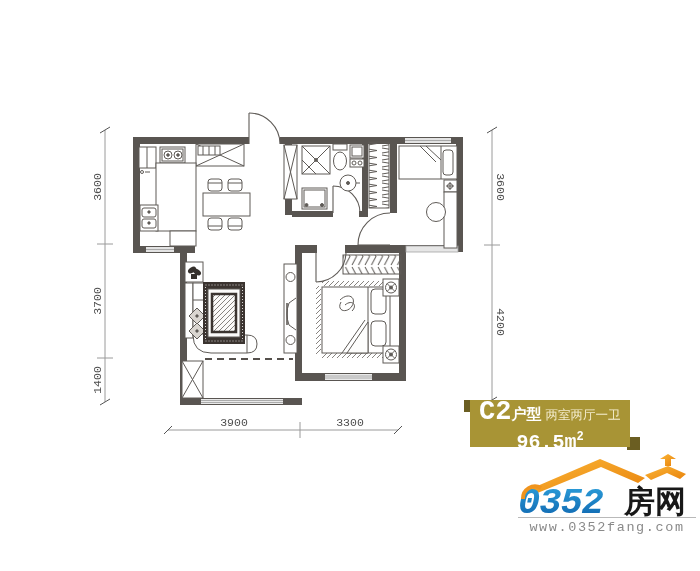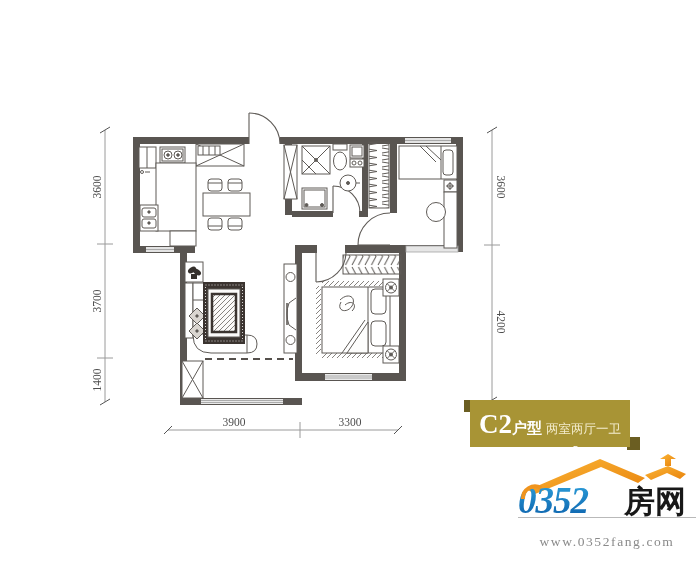--- a/index.html
+++ b/index.html
@@ -1,36 +1,36 @@
 <!DOCTYPE html>
 <html><head>
 <meta charset="utf-8">
 <style>
   html,body{margin:0;padding:0;background:#fff;}
   .stage{position:relative;width:700px;height:571px;background:#ffffff;overflow:hidden;
-         font-family:Liberation Serif, serif;}
+         font-family:Liberation Mono, monospace;}
   .plan-svg{position:absolute;left:0;top:0;}
 
   
   .badge{position:absolute;left:464px;top:398px;width:180px;height:54px;}
   .badge .sq1{position:absolute;left:0;top:2px;width:12px;height:12px;background:#6b5e22;}
   .badge .sq2{position:absolute;left:163px;top:39px;width:13px;height:13px;background:#6b5e22;}
   .badge .gold{position:absolute;left:6px;top:2px;width:160px;height:47px;background:#a89435;
                color:#fff;}
-  .badge .l1{padding:12px 0 0 9px;white-space:nowrap;line-height:24px;}
+  .badge .l1{padding:0 0 0 9px;white-space:nowrap;line-height:24px;}
   .badge .code{font-size:27px;font-weight:bold;letter-spacing:0;}
   .badge .tlabel{font-size:15px;font-weight:bold;}
   .badge .rooms{font-size:12.5px;color:#f3eccd;margin-left:4px;}
   .badge .l2{text-align:center;font-size:20px;font-weight:bold;line-height:20px;margin-top:-1px;}
   .badge .l2 sup{font-size:12px;}
 
   
   .logo{position:absolute;left:518px;top:451px;width:180px;height:86px;}
   .logo .url{position:absolute;left:0;top:66px;width:178px;border-top:1px solid #b9b9b9;
-             color:#8a8a8a;font-size:13.5px;letter-spacing:1.6px;padding-top:16px;
+             color:#8a8a8a;font-size:13.5px;letter-spacing:1.6px;padding-top:2px;
              text-align:center;white-space:nowrap;}
 </style>
 </head>
 <body>
 
 <div class="stage">
 
 <svg class="plan-svg" width="700" height="571" viewBox="0 0 700 571">
   <defs>
     <pattern id="coilV" patternUnits="userSpaceOnUse" width="20" height="7">

